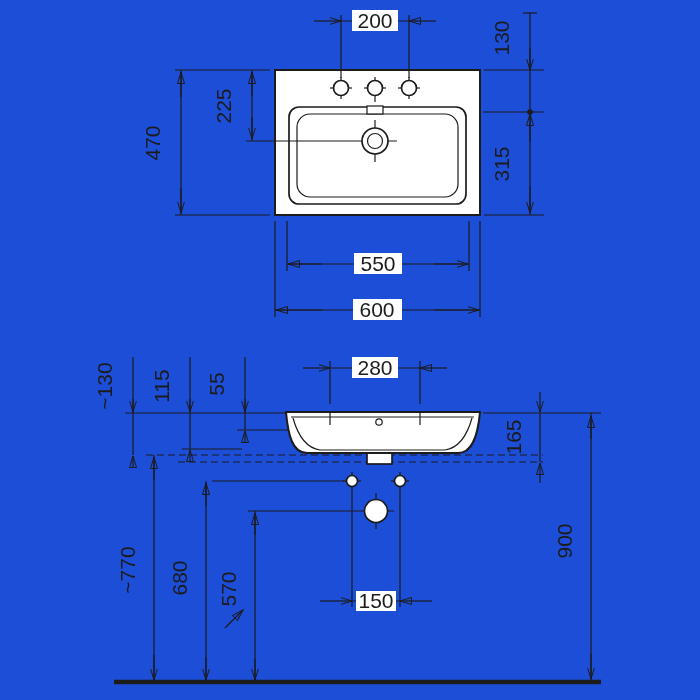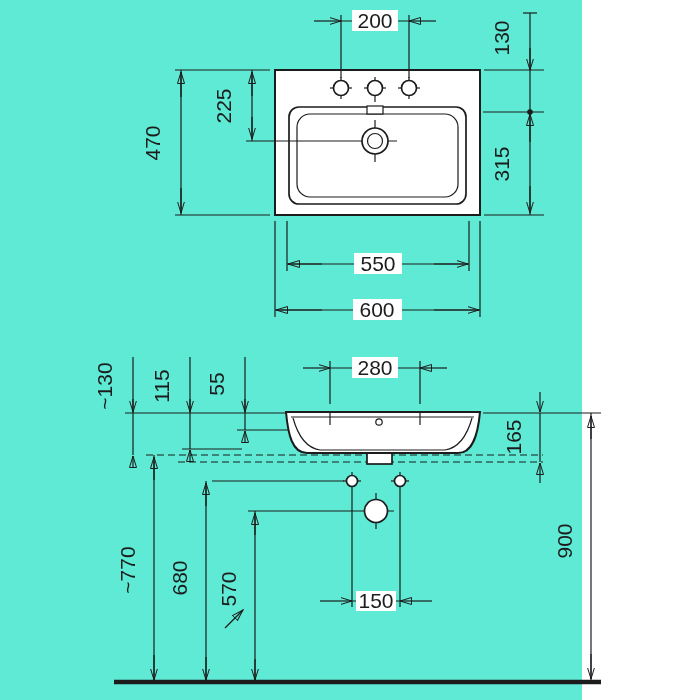--- a/index.html
+++ b/index.html
@@ -1,16 +1,16 @@
 <!DOCTYPE html>
 <html><head>
 <meta charset="utf-8">
 <style>
   html,body{margin:0;padding:0;background:#ffffff;}
-  .stage{width:582px;height:700px;background:#5eead4;position:relative;font-family:"Liberation Sans",sans-serif;}
+  .stage{width:700px;height:700px;background:#1d4ed8;position:relative;font-family:"Liberation Sans",sans-serif;}
   svg line, svg path, svg rect, svg circle{stroke:#1c1c1c;fill:none;stroke-linecap:butt;}
   svg .t{stroke-width:1.2;}
   svg .m{stroke-width:1.7;}
   svg .o{stroke-width:2;}
   svg .fw{fill:#ffffff;}
   svg .bg{fill:#ffffff;stroke:none;}
   svg .dot{fill:#1c1c1c;stroke:none;}
   svg .dash{stroke-width:1.2;stroke-dasharray:7 4;}
   svg .floor{stroke-width:4.5;}
   svg text{fill:#1c1c1c;stroke:none;font-family:"Liberation Sans",sans-serif;font-size:21px;font-weight:400;}

